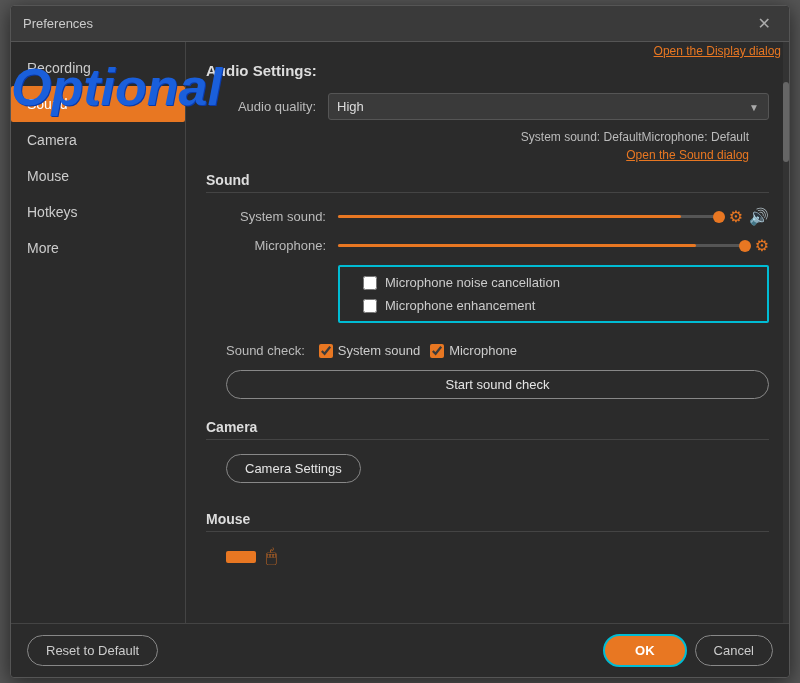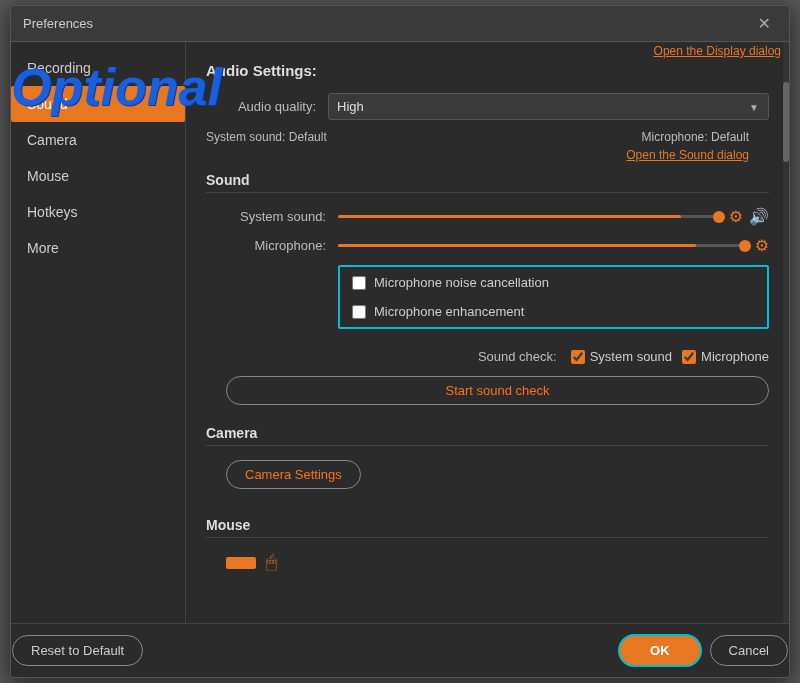--- a/index.html
+++ b/index.html
@@ -143,21 +143,21 @@
       color: #ddd;
       padding: 5px 28px 5px 8px;
       border-radius: 3px;
       font-size: 13px;
       appearance: none;
       -webkit-appearance: none;
       cursor: pointer;
     }
     .status-row {
       display: flex;
-      justify-content: space-between;
+      justify-content: flex-end;
       align-items: center;
       margin-bottom: 4px;
       color: #bbb;
       font-size: 12px;
       padding-right: 4px;
     }
     .sound-link {
       color: #e87722;
       font-size: 12px;
       text-decoration: underline;
@@ -215,24 +215,24 @@
     }
     .icon-btn {
       color: #e87722;
       font-size: 16px;
       cursor: pointer;
     }
     .checkbox-group {
       margin-left: 132px;
       margin-bottom: 10px;
       border: 2px solid #00bcd4;
-      padding: 8px 12px;
+      padding: 8px 23px;
       display: inline-flex;
       flex-direction: column;
-      gap: 14px;
+      gap: 8px;
       border-radius: 2px;
     }
     .checkbox-row {
       display: flex;
       align-items: center;
       gap: 8px;
       font-size: 13px;
       color: #ccc;
     }
     .checkbox-row input[type="checkbox"] {
@@ -261,30 +261,30 @@
       font-size: 13px;
     }
     .check-with-label input {
       accent-color: #e87722;
       width: 14px;
       height: 14px;
     }
     .outline-btn {
       background: transparent;
       border: 1px solid #888;
-      color: #f97316;
+      color: #e5e5e5;
       padding: 6px 18px;
       border-radius: 20px;
       cursor: pointer;
       font-size: 13px;
       margin-left: 20px;
       margin-bottom: 14px;
     }
     .bottom-bar {
-      padding: 10px 1px;
+      padding: 10px 16px;
       display: flex;
       align-items: center;
       justify-content: space-between;
       border-top: 1px solid #444;
       background: #2b2b2b;
       border-radius: 0 0 4px 4px;
     }
     .reset-btn {
       background: transparent;
       border: 1px solid #888;
@@ -454,21 +454,21 @@
         <div class="checkbox-row">
           <input type="checkbox" style="">
           <span>Microphone noise cancellation</span>
         </div>
         <div class="checkbox-row">
           <input type="checkbox" style="">
           <span>Microphone enhancement</span>
         </div>
       </div>
 
-      <div class="sound-check-row" style="margin-top: 10px; justify-content: flex-end;">
+      <div class="sound-check-row" style="margin-top: 10px;">
         <span class="sound-check-label">Sound check:</span>
         <div class="check-with-label">
           <input type="checkbox" checked="" style="">
           <span>System sound</span>
         </div>
         <div class="check-with-label">
           <input type="checkbox" checked="" style="">
           <span>Microphone</span>
         </div>
       </div>

